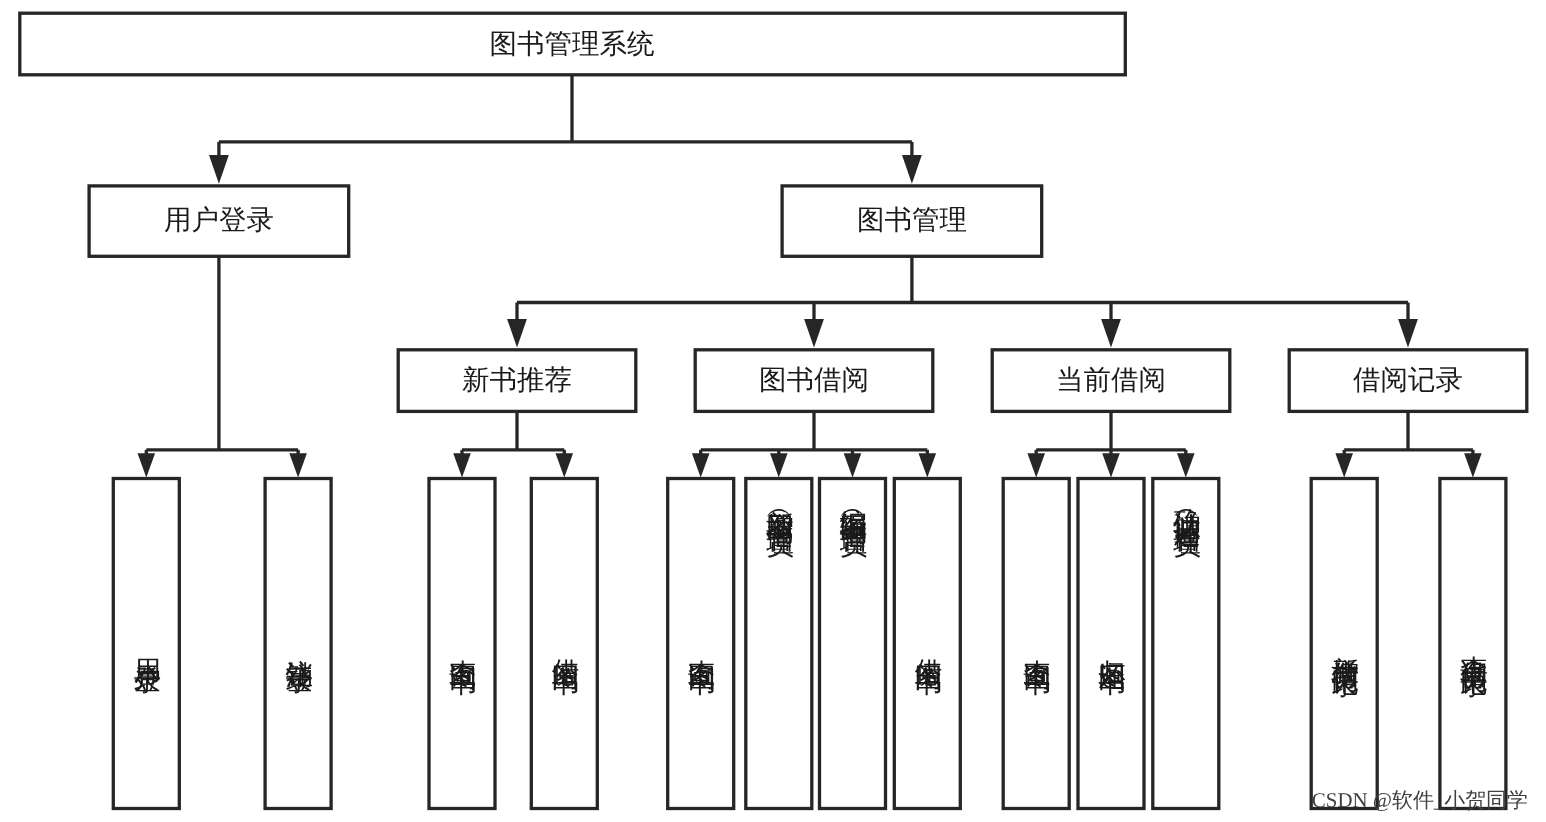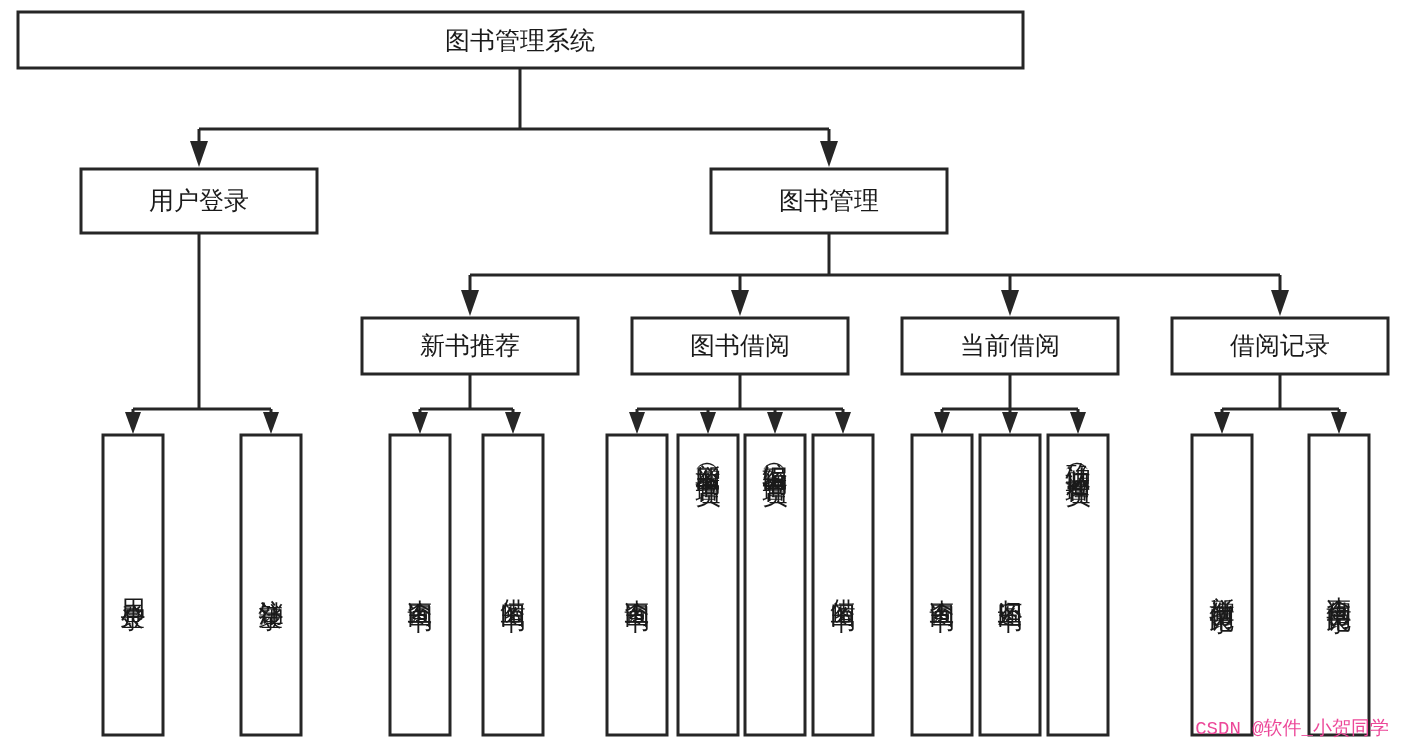--- a/index.html
+++ b/index.html
@@ -68,23 +68,23 @@
     font-size: 25px;
     line-height: 1.08;
     color: #1a1a1a;
     letter-spacing: 3px;
     white-space: nowrap;
   }
   .watermark {
     position: absolute;
     right: 16px;
     bottom: 6px;
-    font-family: Liberation Mono, monospace;
+    font-family: Liberation Serif, serif;
     font-size: 19px;
-    color: #ec4899;
+    color: #404040;
     white-space: nowrap;
     pointer-events: none;
   }
 </style>
 </head>
 <body>
 
 <div id="diagram-root">
 
   <svg class="diagram" viewBox="0 0 1405 747">

